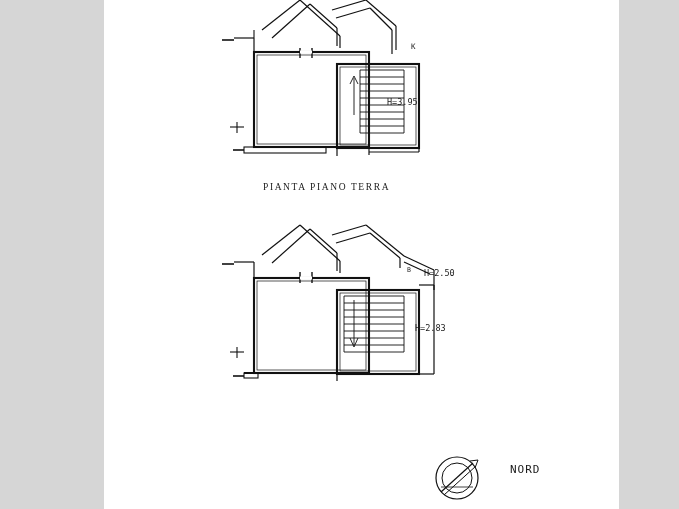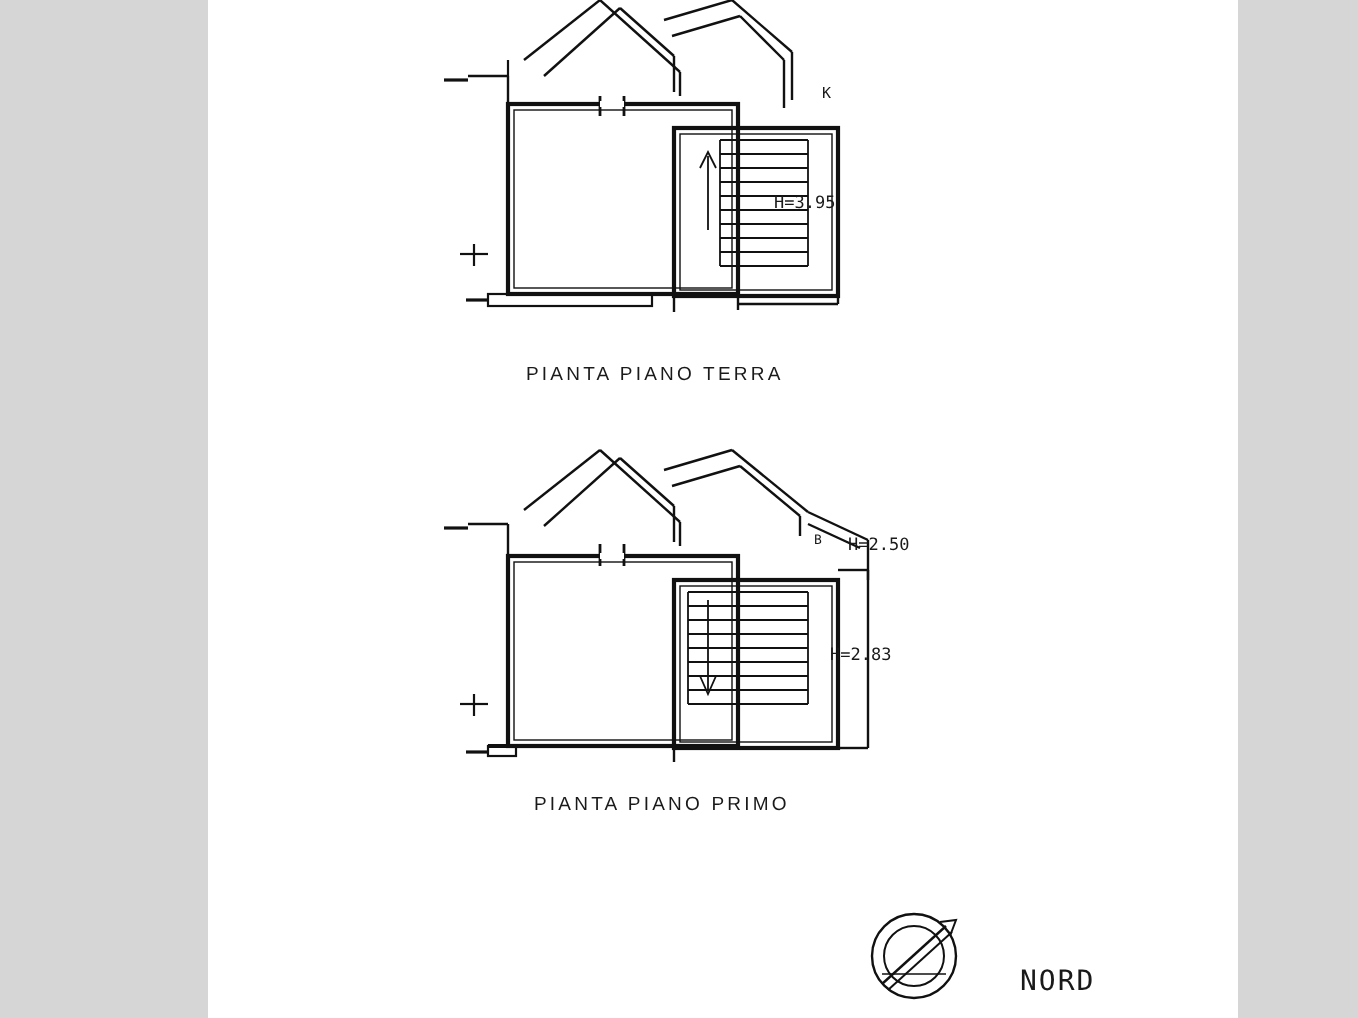--- a/index.html
+++ b/index.html
@@ -36,42 +36,42 @@
     height: 509px;
     background: #ffffff;
   }
   .drawing-svg {
     position: absolute;
     left: 0;
     top: 0;
   }
   .caption {
     position: absolute;
-    font-family: Liberation Sans, sans-serif;
+    font-family: Liberation Serif, serif;
     font-size: 9.5px;
     letter-spacing: 1.6px;
     color: #1a1a1a;
     white-space: nowrap;
     padding-left: 12px;
   }
   #caption-terra { left: 147px; top: 182px; }
   #caption-primo { left: 151px; top: 397px; }
   .plan-label {
     position: absolute;
     font-family: "DejaVu Sans Mono", monospace;
     font-size: 8.5px;
     color: #1a1a1a;
     white-space: nowrap;
   }
   #label-h272 { left: 283px; top: 97px; }
   #label-k    { left: 307px; top: 42px; font-size: 7.5px; }
   #label-h283 { left: 283px; top: 323px; margin-left: 28px; }
   #label-h250 { left: 320px; top: 268px; text-align: center; }
   #label-b    { left: 303px; top: 266px; font-size: 6.5px; }
-  #label-nord { left: 406px; top: 463px; font-size: 14px; letter-spacing: 1px; margin-top: 20px; }
+  #label-nord { left: 406px; top: 463px; font-size: 11px; letter-spacing: 1px; }
 </style>
 </head>
 <body>
 
 <div id="page">
 
   <div class="margin-band margin-left"></div>
   <div class="margin-band margin-right"></div>
 
   <div class="sheet">
@@ -210,21 +210,20 @@
 
       </g>
     </svg>
 
     <div class="caption" id="caption-terra">PIANTA PIANO TERRA</div>
 
     <div class="plan-label" id="label-h272">H=3.95</div>
 
     <div class="plan-label" id="label-k">K</div>
 
-    <div class="caption" id="caption-primo">PIANTA PIANO PRIMO</div>
 
     <div class="plan-label" id="label-h283">H=2.83</div>
 
     <div class="plan-label" id="label-b">B</div>
 
     <div class="plan-label" id="label-h250">H=2.50</div>
 
     <div class="plan-label" id="label-nord">NORD</div>
 
   </div>

